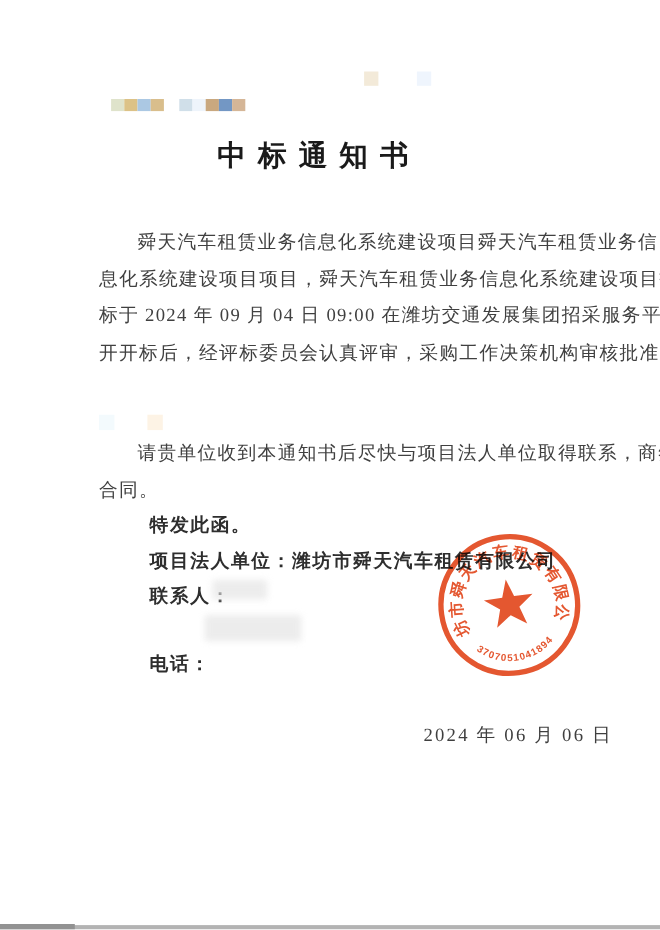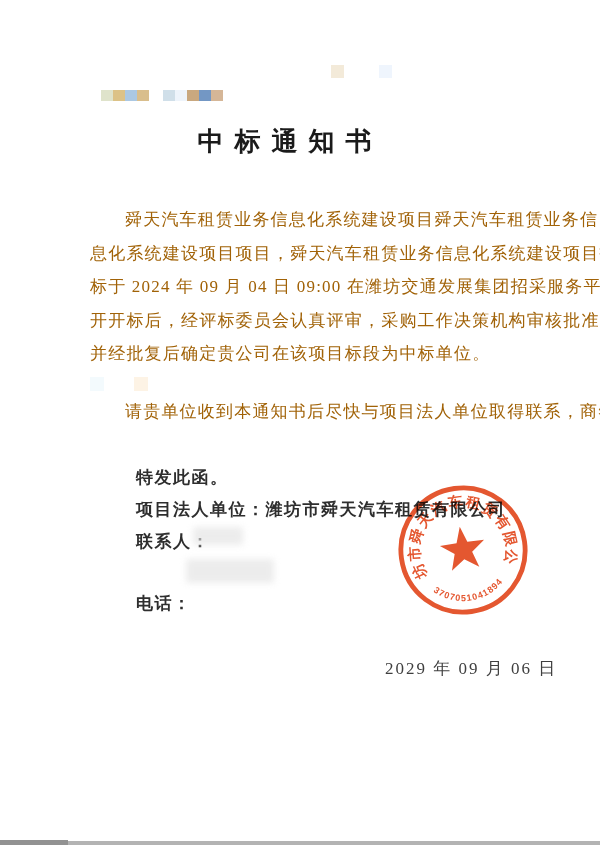--- a/index.html
+++ b/index.html
@@ -15,21 +15,21 @@
     text-align:center;font-size:26px;font-weight:bold;color:#1a1a1a;
     letter-spacing:11px;text-indent:11px;
     font-family:"Liberation Sans","DejaVu Sans",sans-serif;
   }
   .salutation{
     position:absolute;top:181px;left:104px;
     font-size:17px;color:#3f3f3f;letter-spacing:1.5px;
   }
   .para{
     position:absolute;left:90px;width:430px;
-    font-size:17px;color:#a16207;line-height:33.5px;letter-spacing:1.2px;
+    font-size:17px;color:#404040;line-height:33.5px;letter-spacing:1.2px;
   }
   .para1{top:203px;}
   .para2{top:395px;}
   .para .line{white-space:nowrap;}
   .para .indent{text-indent:35px;}
   .sig-line{
     position:absolute;left:136px;
     font-size:17px;font-weight:bold;color:#2e2e2e;letter-spacing:1.5px;
     white-space:nowrap;
   }
@@ -90,25 +90,25 @@
     </div>
 
   <div class="doc-title">中标通知书</div>
 
 
   <div class="para para1">
     <div class="line indent">舜天汽车租赁业务信息化系统建设项目舜天汽车租赁业务信</div>
     <div class="line">息化系统建设项目项目，舜天汽车租赁业务信息化系统建设项目招</div>
     <div class="line">标于 2024 年 09 月 04 日  09:00 在潍坊交通发展集团招采服务平台公</div>
     <div class="line">开开标后，经评标委员会认真评审，采购工作决策机构审核批准，</div>
-    <div class="line">并经批复后确定贵公司在该项目标段为中标单位。</div>
   </div>
 
   <div class="para para2">
     <div class="line indent">请贵单位收到本通知书后尽快与项目法人单位取得联系，商签</div>
+    <div class="line">合同。</div>
   </div>
 
   <div class="sig-line legal-entity">
     <span>项目法人单位：</span><span>潍坊市舜天汽车租赁有限公司</span>
   </div>
 
   <div class="sig-line closing">特发此函。</div>
 
   <div class="sig-line contact">联系人：</div>
   <div class="redacted redacted-contact"></div>
@@ -126,18 +126,18 @@
       <polygon class="star" points="100,66 107.9,89.1 132.3,89.5 112.8,104.2 120,127.5 100,113.5 80,127.5 87.2,104.2 67.7,89.5 92.1,89.1"></polygon>
       <text class="company-arc-text" text-anchor="middle">
         <textPath href="#arcTop" startOffset="50%">潍坊市舜天汽车租赁有限公司</textPath>
       </text>
       <text class="number-arc-text" text-anchor="middle">
         <textPath href="#arcBottom" startOffset="50%">3707051041894</textPath>
       </text>
     </svg>
   </div>
 
-  <div class="date-line">2029 年 09 月 06 日</div>
+  <div class="date-line">2024 年 06 月 06 日</div>
 
   <div class="scan-edge-bottom"></div>
   <div class="scan-edge-bottom-left"></div>
 
 </div>
 
 </body></html>

